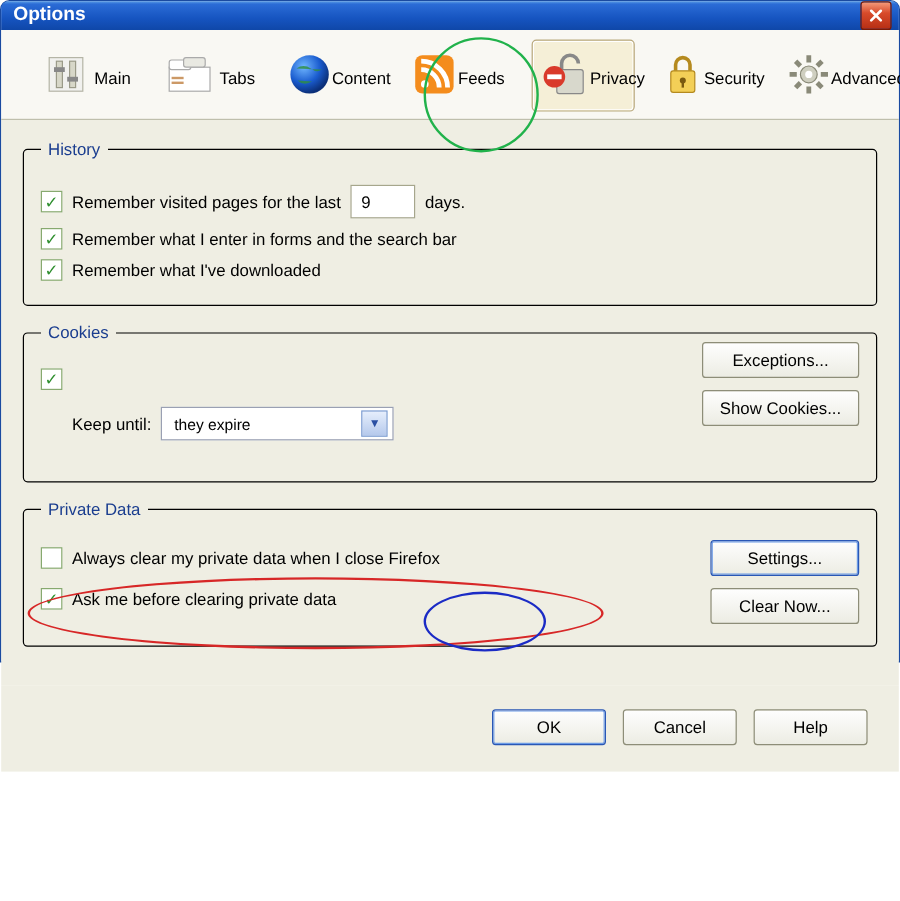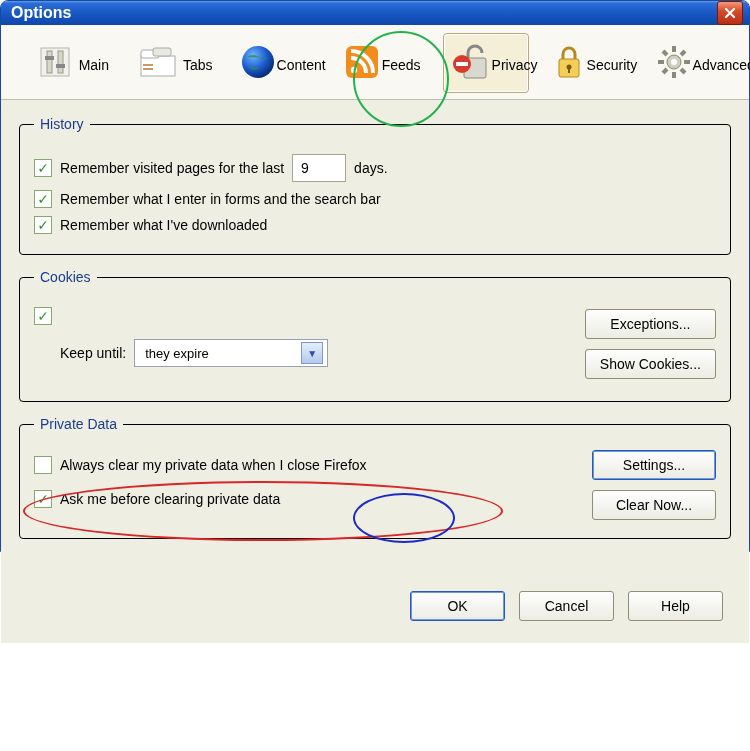--- a/index.html
+++ b/index.html
@@ -315,21 +315,21 @@
         <span class="lbltxt">Remember what I enter in forms and the search bar</span>
       </div>
       <div class="row">
         <span class="chk">✓</span>
         <span class="lbltxt">Remember what I've downloaded</span>
       </div>
     </fieldset>
 
     <fieldset style="padding-bottom:26px;">
       <legend>Cookies</legend>
-      <div class="side-buttons" style="top:24px;">
+      <div class="side-buttons" style="top:0;">
         <div class="btn small">Exceptions...</div>
         <div class="btn small">Show Cookies...</div>
       </div>
       <div class="row">
         <span class="chk">✓</span>
       </div>
       <div class="row" style="margin-left:26px; margin-top:14px;">
         <span class="lbltxt">Keep until:</span>
         <div class="select-wrap">
           <span class="sel-text">they expire</span>

